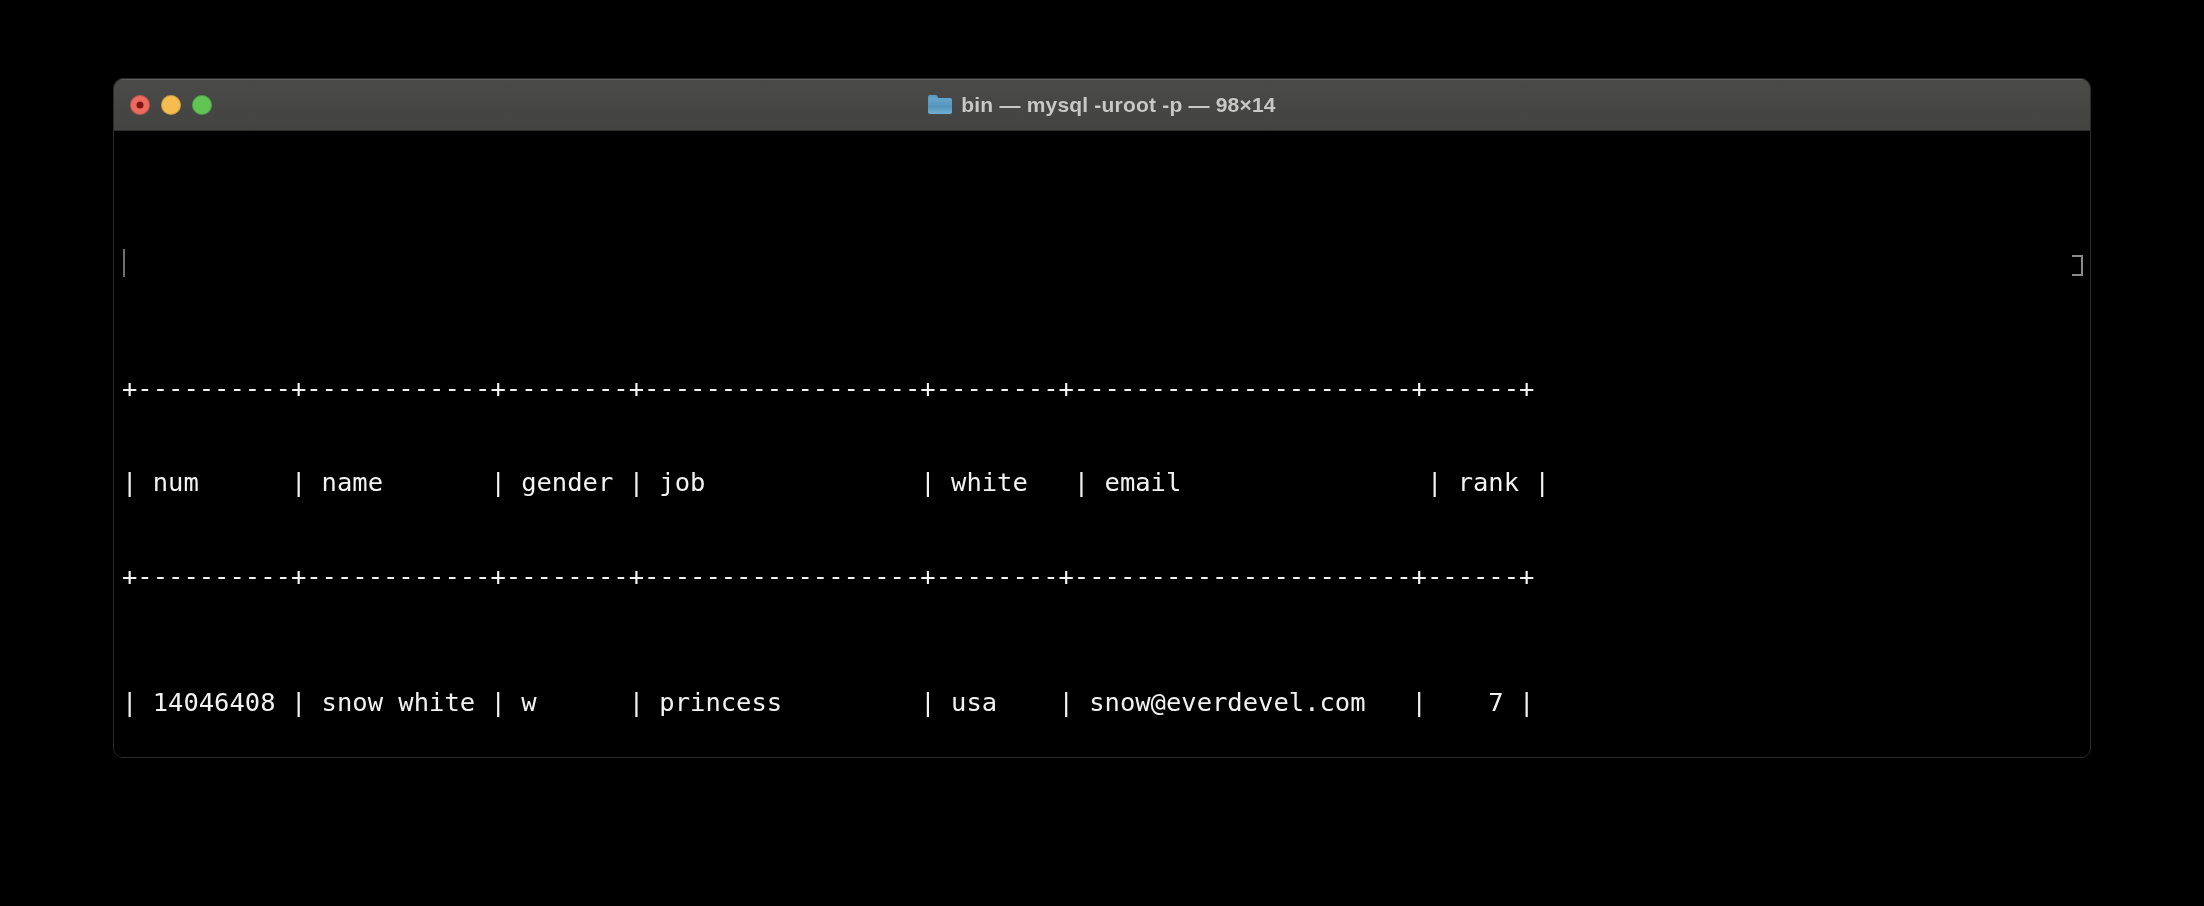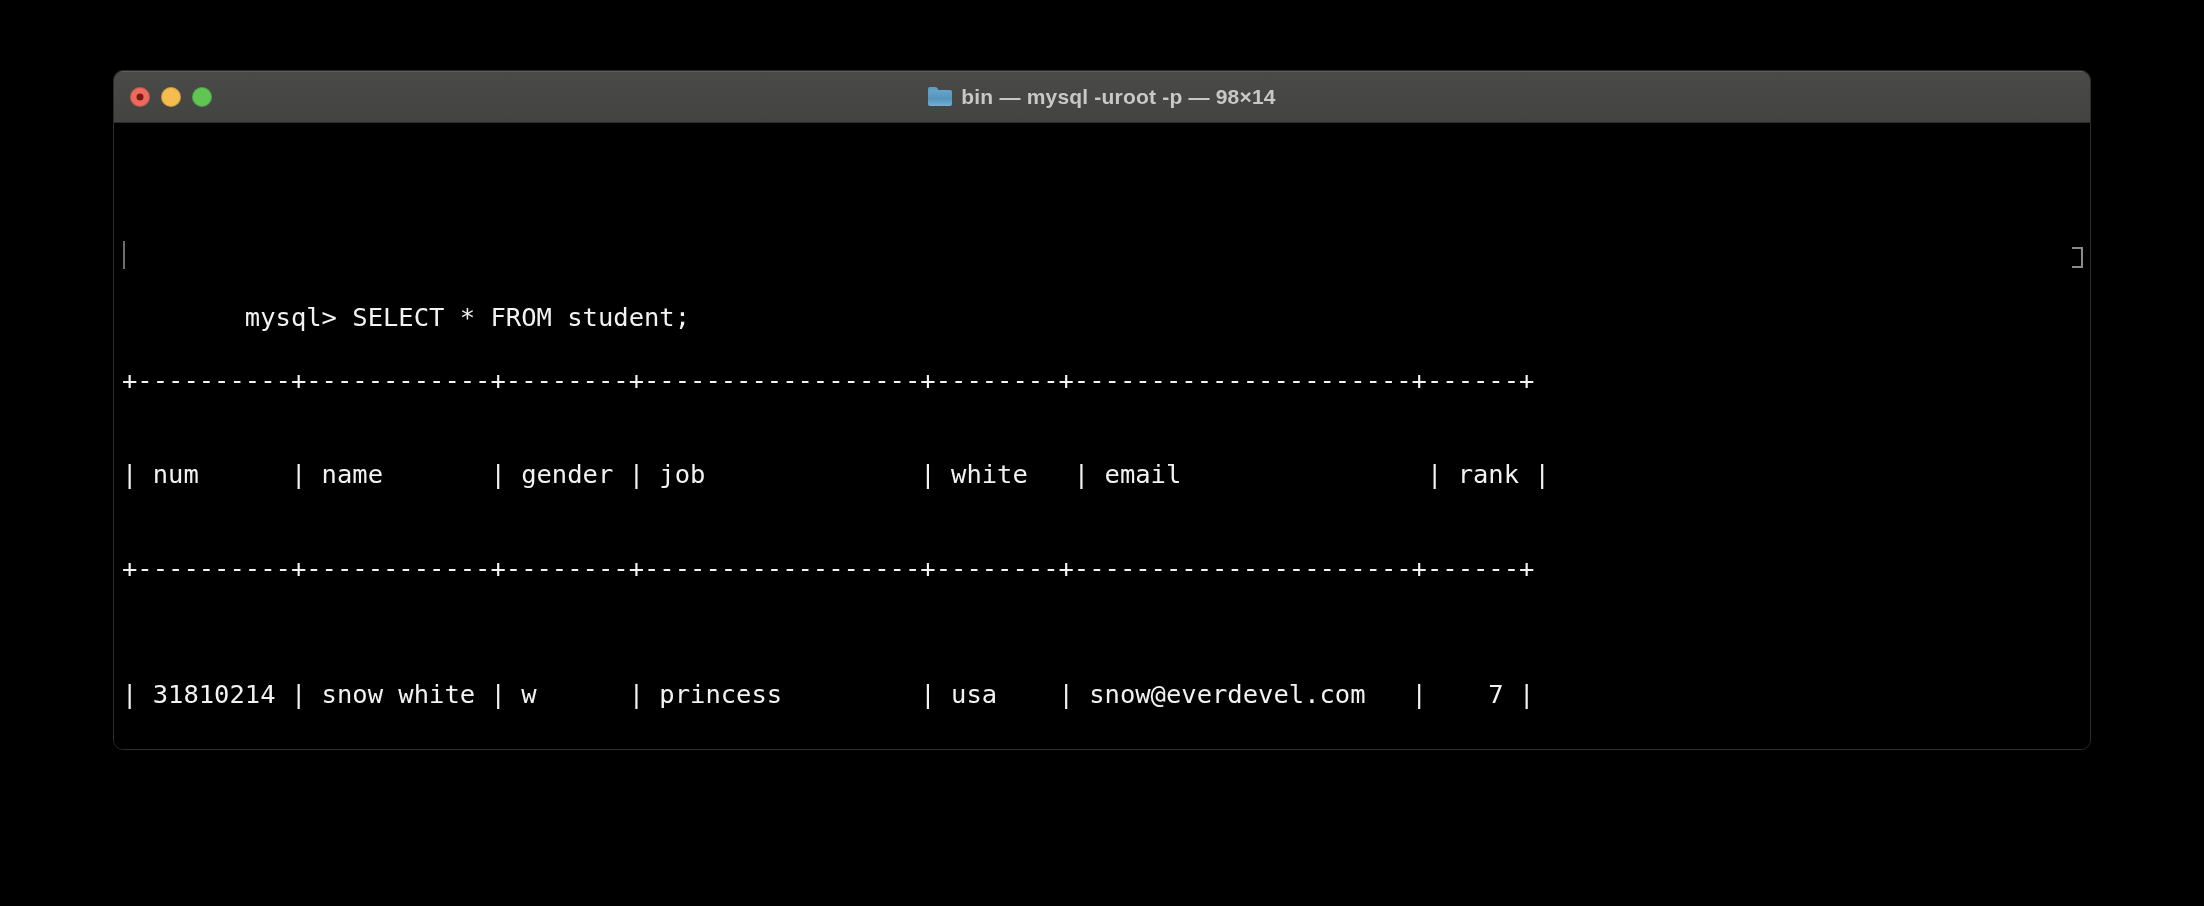--- a/index.html
+++ b/index.html
@@ -11,21 +11,21 @@
     width: 2204px;
     height: 906px;
     overflow: hidden;
     font-family: "DejaVu Sans Mono", monospace;
   }
 
   
   #terminal-window {
     position: absolute;
     left: 113px;
-    top: 70px;
+    top: 78px;
     width: 1978px;
     height: 680px;
     border-radius: 10px;
     overflow: hidden;
     box-shadow: 0 6px 26px rgba(0,0,0,0.85);
     display: flex;
     flex-direction: column;
     border: 1px solid #2c2c2c;
     box-sizing: border-box;
   }
@@ -163,29 +163,28 @@
       </span>
       <span id="title-text">bin — mysql -uroot -p — 98×14</span>
     </div>
   </div>
 
   <div id="terminal-body">
     <div id="screen">
 
       <div class="line">
         <span id="prompt-mark-left"></span>
-        <span>mysql&gt; SELECT * FROM student;</span>
         <span id="prompt-mark-right"></span>
       </div>
 
       <div class="line">+----------+------------+--------+------------------+--------+----------------------+------+</div>
       <div class="line">| num      | name       | gender | job              | white   | email                | rank |</div>
       <div class="line">+----------+------------+--------+------------------+--------+----------------------+------+</div>
 
-      <div class="line">| 31810214 | snow white | w      | princess         | usa    | snow@everdevel.com   |    7 |</div>
+      <div class="line">| 14046408 | snow white | w      | princess         | usa    | snow@everdevel.com   |    7 |</div>
       
       
       
       
 
       
       
       
 
       

